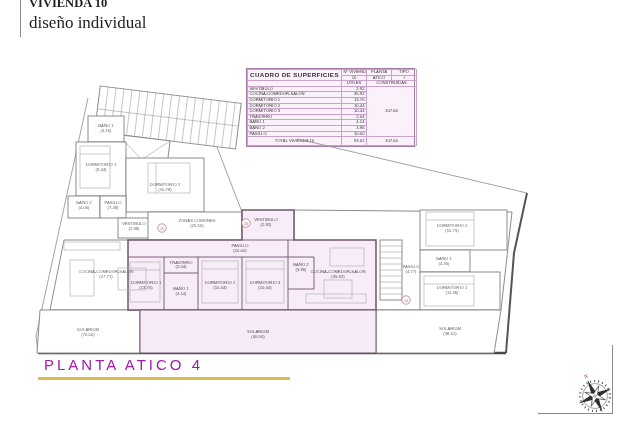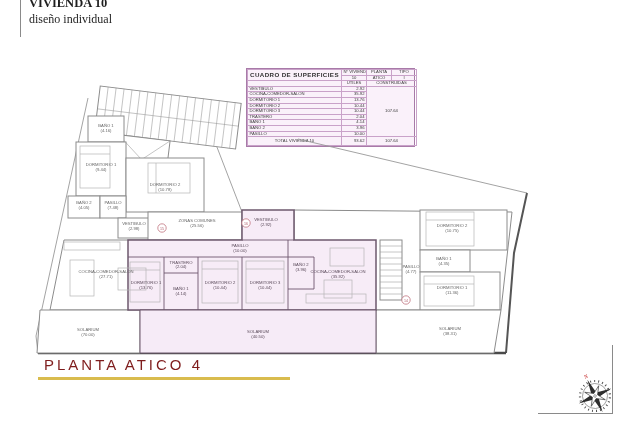--- a/index.html
+++ b/index.html
@@ -4,40 +4,40 @@
 <style>
   html,body{margin:0;padding:0;}
   body{width:630px;height:423px;position:relative;background:#fff;overflow:hidden;
        font-family:"Liberation Sans",sans-serif;}
   .sheet{position:absolute;inset:0;}
 
   
   .titleblock{position:absolute;left:29px;top:-4px;color:#1f1f1f;
               font-family:"Liberation Serif",serif;line-height:1.25;}
   .tb1{font-weight:bold;font-size:12.5px;}
-  .tb2{font-size:12px;}
+  .tb2{font-size:17px;}
 
   
   .surftable{position:absolute;left:246px;top:68px;width:169px;background:#faf1fa;
              border:1px solid #a87aa8;box-sizing:border-box;}
   .surftable table{border-collapse:collapse;width:100%;table-layout:fixed;
                    font-size:4.2px;line-height:4.6px;color:#3a3a3a;}
   .surftable td{border:0.6px solid #c9a2c9;padding:0 1.5px;height:4px;
                 overflow:hidden;white-space:nowrap;}
   .t-title{font-size:6.2px;letter-spacing:.4px;text-align:center;font-weight:bold;color:#333;}
   .t-h{text-align:center;}
   .t-lab{text-align:left;}
   .t-val{text-align:right;}
   .t-cons{text-align:center;vertical-align:middle;}
   .t-total td{height:8px;vertical-align:middle;}
   .t-totlabel{text-align:center;}
 
   
   .footer-title{position:absolute;left:44px;top:356px;font-size:15px;letter-spacing:3px;
-                color:#7f1d1d;font-family:"Liberation Sans",sans-serif;}
+                color:#a21caf;font-family:"Liberation Sans",sans-serif;}
   .footer-line{position:absolute;left:38px;top:377px;width:252px;height:2.5px;background:#d9bc4e;}
 
   
   .w{fill:#ffffff;stroke:#8c8c8c;stroke-width:1;}
   .wl{stroke:#999999;stroke-width:0.55;fill:none;}
   .p{fill:#f7ecf7;stroke:#6d586d;stroke-width:1.5;}
   .pl{stroke:#6d586d;stroke-width:0.9;fill:none;}
   .psol{fill:#f6ebf7;stroke:#6d586d;stroke-width:1;}
   .lbl{font-size:4.2px;fill:#666;text-anchor:middle;font-family:"Liberation Sans",sans-serif;}
   .lblp{fill:#5a4a5a;}

